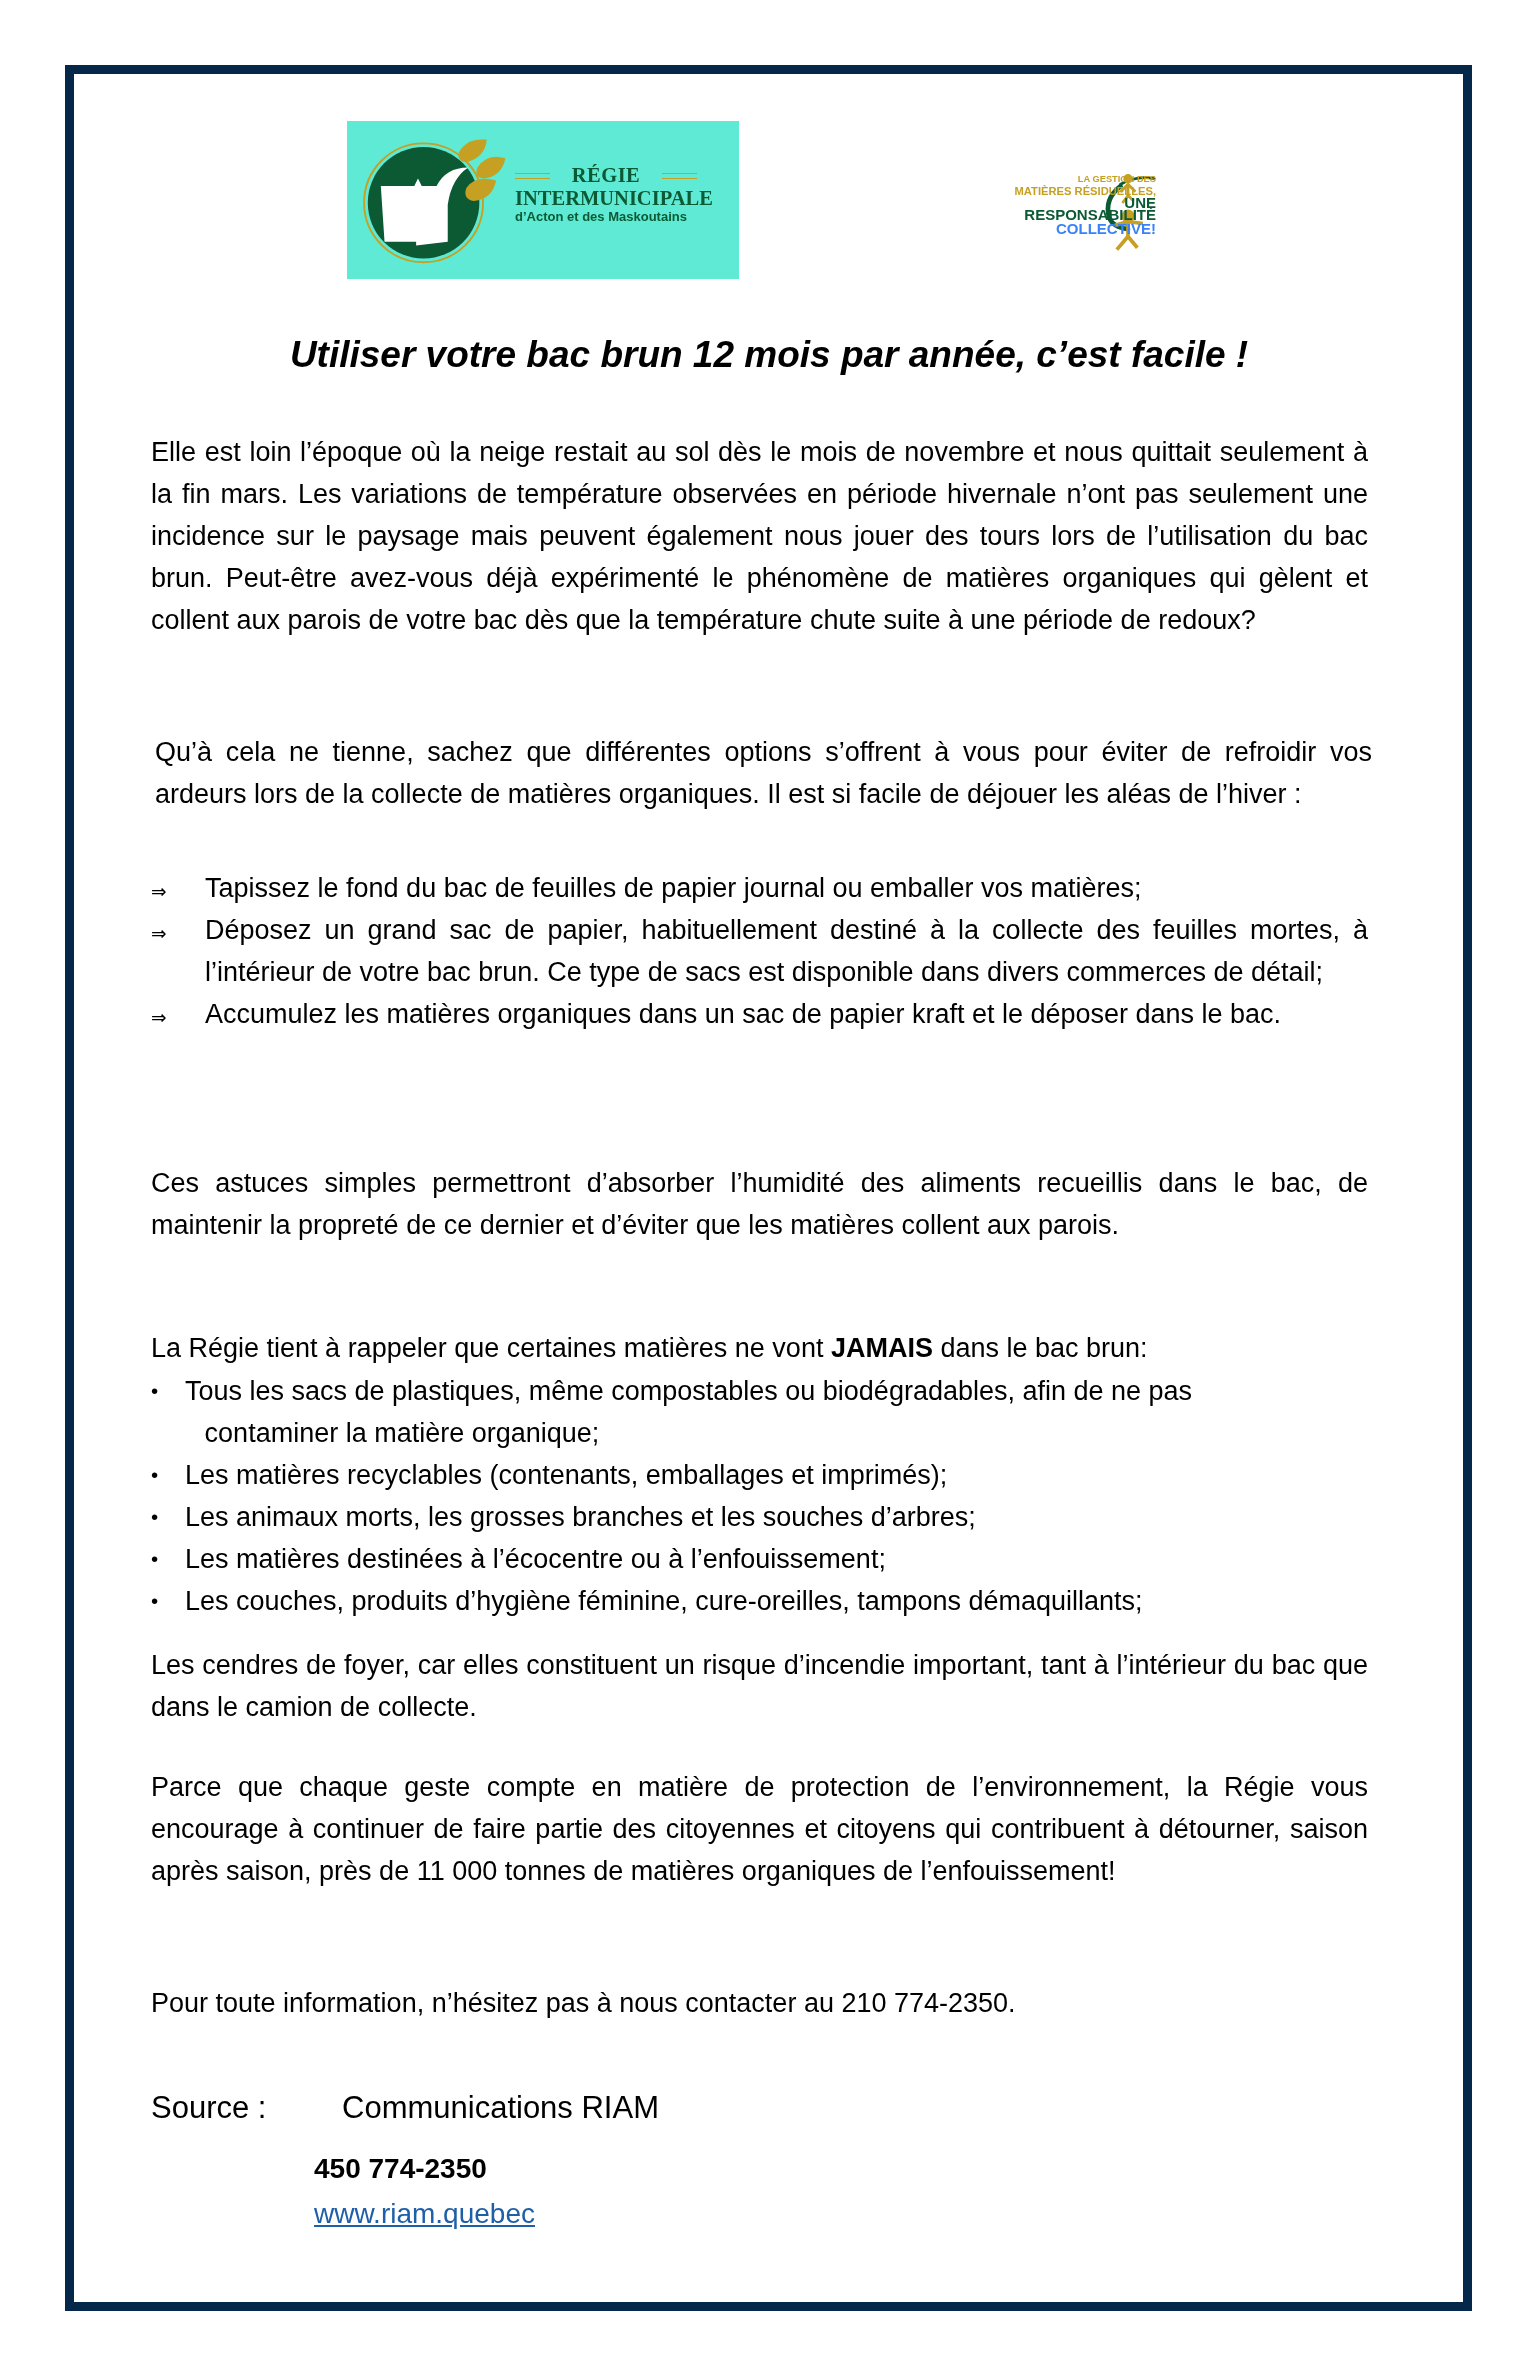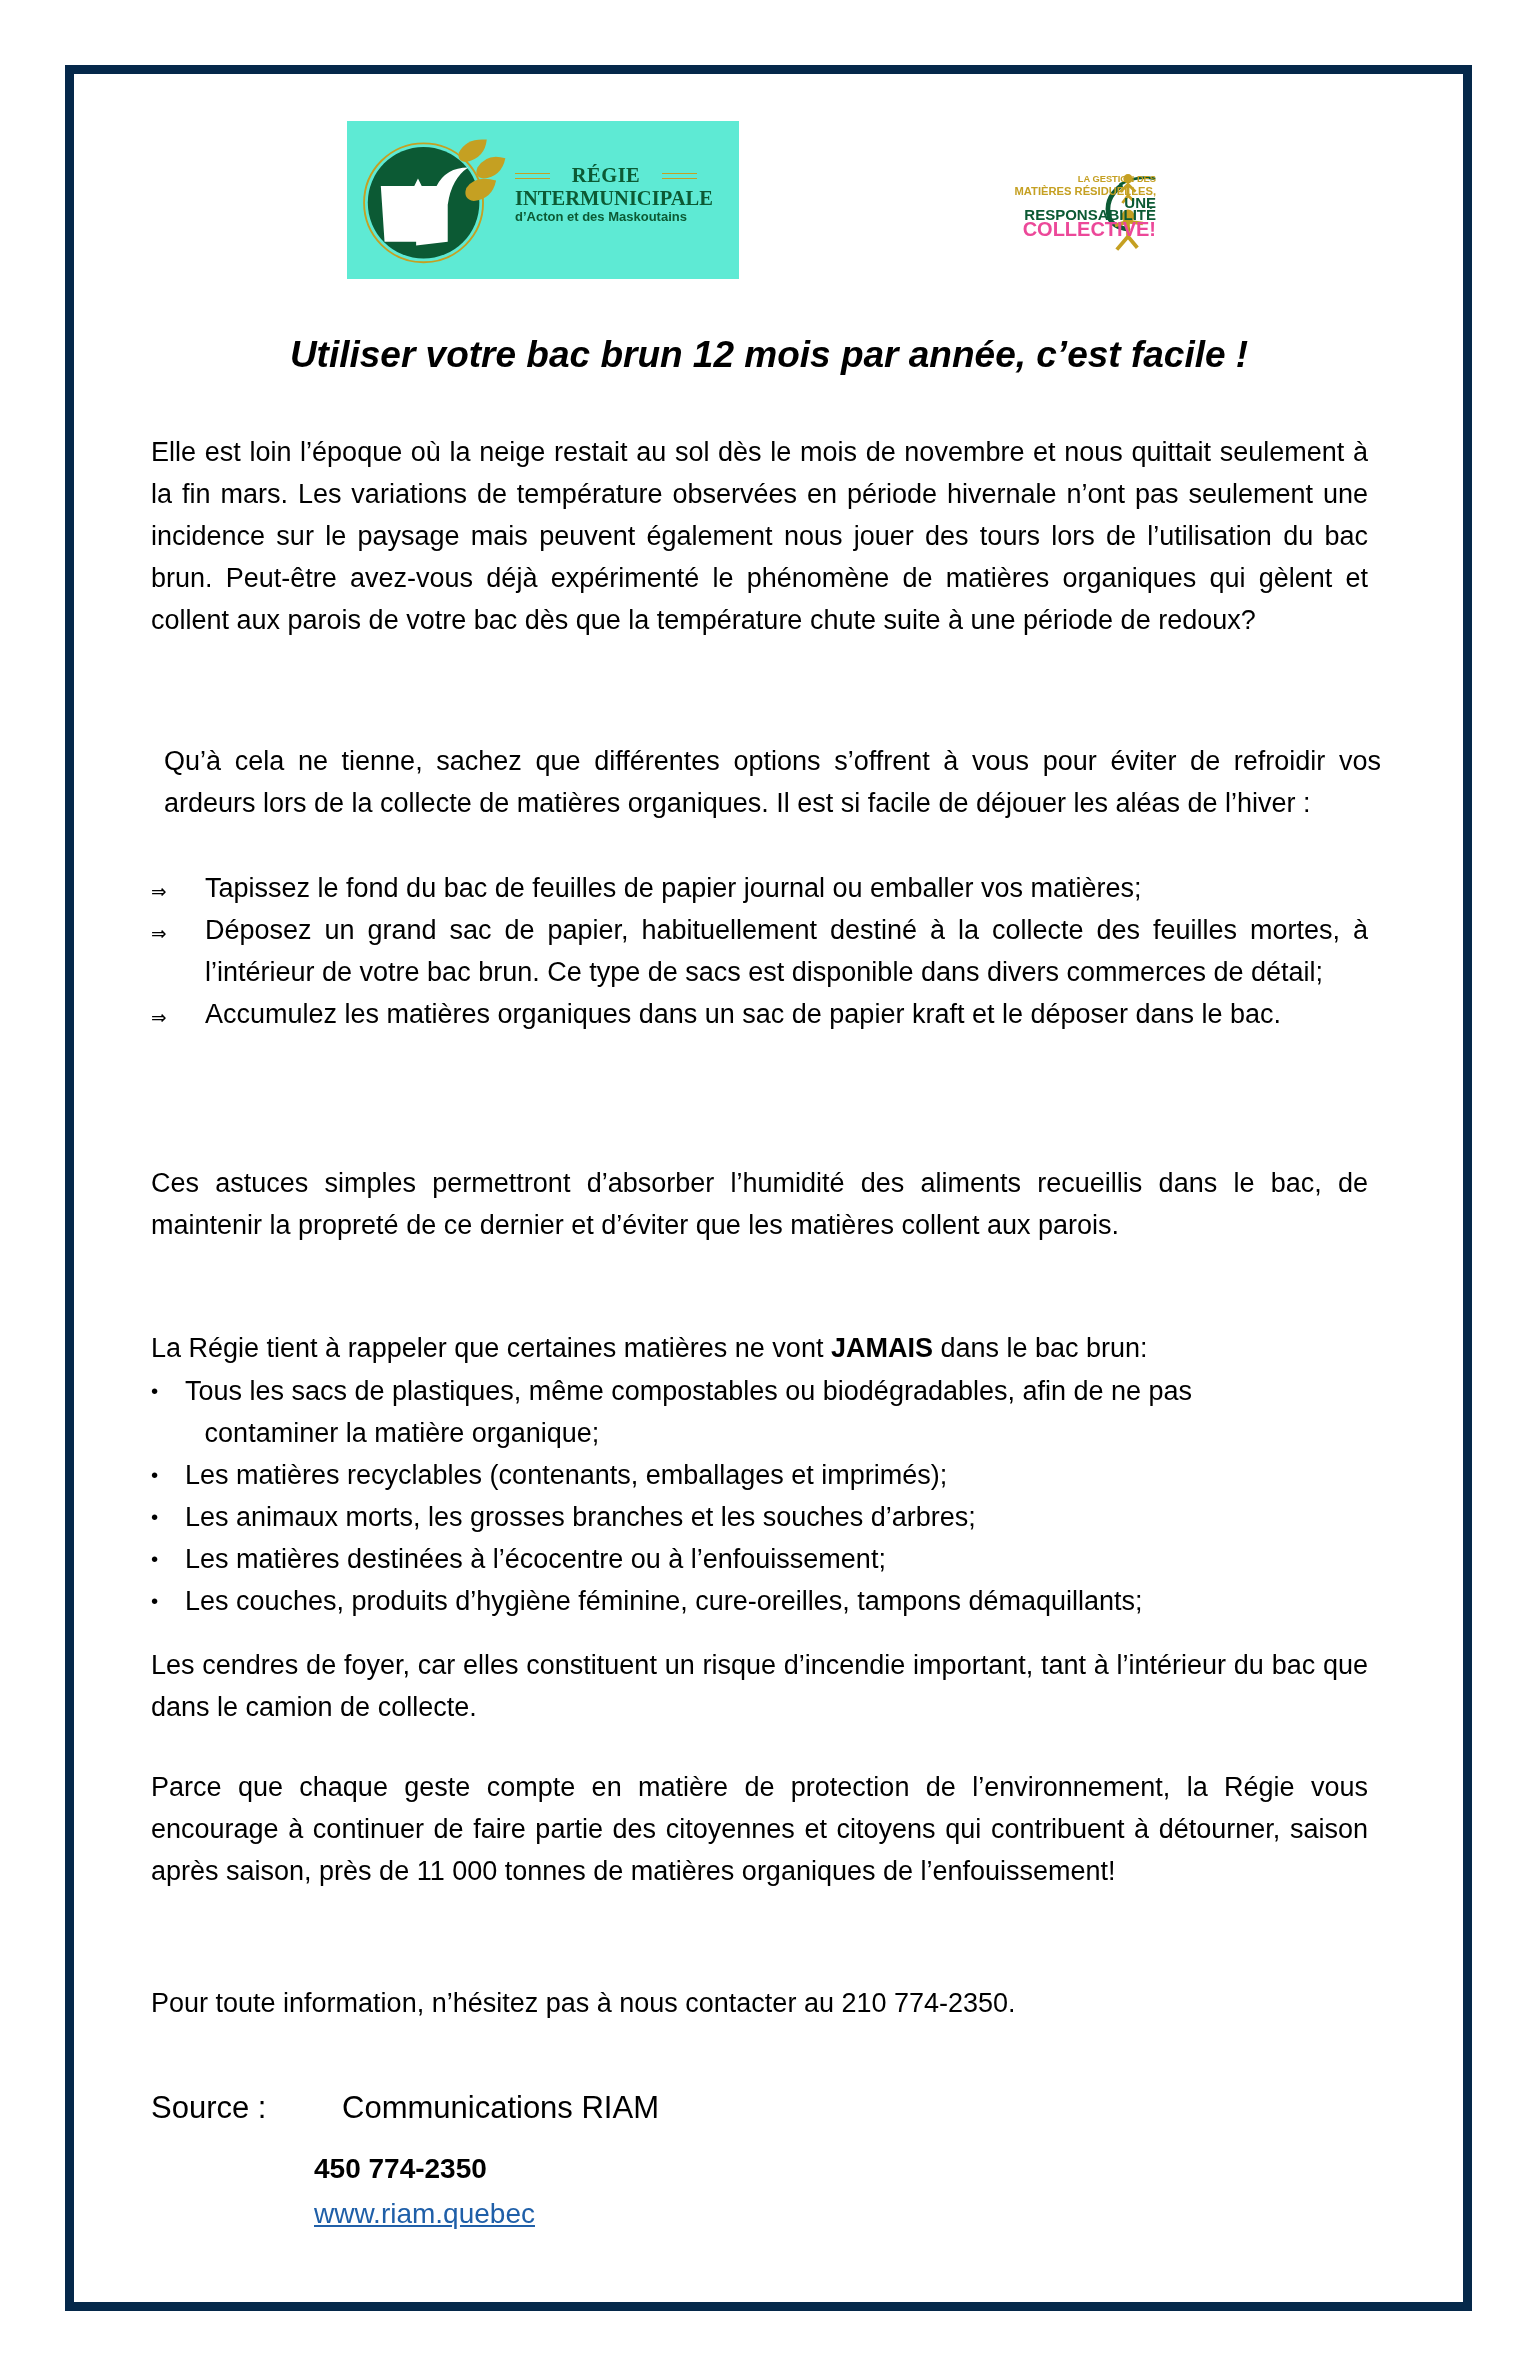--- a/index.html
+++ b/index.html
@@ -14,21 +14,21 @@
   .lt-regie { font-size: 20.5px; letter-spacing: 0.5px; text-align: center; width: 182px; position: relative; }
   .lt-regie::before, .lt-regie::after { content: ""; position: absolute; top: 9.3px; width: 35px; height: 3.7px;
       border-top: 1.9px solid #c5a022; border-bottom: 1.9px solid #c5a022; }
   .lt-regie::before { left: 0; } .lt-regie::after { right: 0; }
   .lt-inter { font-size: 20.5px; letter-spacing: 0px; line-height: 22.4px; }
   .lt-acton { font-family: "Liberation Sans", sans-serif; font-size: 13px; font-weight: bold; color: #0c5a34; }
   .coll-text { position: absolute; left: 51px; top: 15px; font-family: "Liberation Sans", sans-serif; font-weight: bold; line-height: 12px; }
   .ct1 { font-size: 9.3px; color: #c5a022; }
   .ct2 { font-size: 11.2px; color: #c5a022; }
   .ct3 { font-size: 15px; color: #0c5a34; }
-  .ct4 { font-size: 20px; color: #ec4899; line-height: 16px; }
+  .ct4 { font-size: 15px; color: #3b82f6; line-height: 16px; }
 
   .title { position: absolute; left: 149px; top: 334px; width: 1240px; text-align: center;
            font-size: 37px; font-weight: bold; font-style: italic; }
   .body-text { position: absolute; left: 151px; width: 1217px; font-size: 27px; line-height: 42px; }
   .justify { text-align: justify; text-align-last: left; }
   .p1 { top: 431px; }
   .p2 { top: 727px; }
   .arrow-list { position: absolute; left: 151px; top: 867px; width: 1217px; font-size: 27px; line-height: 42px; margin: 0; padding: 0; list-style: none; }
   .arrow-list li { position: relative; padding-left: 54px; text-align: justify; text-align-last: left; }
   .arrow-list li .mk { position: absolute; left: 0; top: 3.7px; font-size: 18.6px; }
@@ -83,21 +83,21 @@
     <div class="ct2">MATIÈRES RÉSIDUELLES,</div>
     <div class="ct3">UNE RESPONSABILITÉ</div>
     <div class="ct4">COLLECTIVE!</div>
   </div>
 </div>
 
 <h1 class="title" style="margin:0;">Utiliser votre bac brun 12 mois par année, c’est facile !</h1>
 
 <p class="body-text justify p1" style="margin:0;">Elle est loin l’époque où la neige restait au sol dès le mois de novembre et nous quittait seulement à la fin mars. Les variations de température observées en période hivernale n’ont pas seulement une incidence sur le paysage mais peuvent également nous jouer des tours lors de l’utilisation du bac brun. Peut-être avez-vous déjà expérimenté le phénomène de matières organiques qui gèlent et collent aux parois de votre bac dès que la température chute suite à une période de redoux?</p>
 
-<p class="body-text justify p2" style="margin:13px;">Qu’à cela ne tienne, sachez que différentes options s’offrent à vous pour éviter de refroidir vos ardeurs lors de la collecte de matières organiques. Il est si facile de déjouer les aléas de l’hiver :</p>
+<p class="body-text justify p2" style="margin:4px;">Qu’à cela ne tienne, sachez que différentes options s’offrent à vous pour éviter de refroidir vos ardeurs lors de la collecte de matières organiques. Il est si facile de déjouer les aléas de l’hiver :</p>
 
 <ul class="arrow-list">
   <li>
     <span class="mk">⇒</span>
     <span>Tapissez le fond du bac de feuilles de papier journal ou emballer vos matières;</span>
   </li>
   <li>
     <span class="mk">⇒</span>
     <span>Déposez un grand sac de papier, habituellement destiné à la collecte des feuilles mortes, à l’intérieur de votre bac brun. Ce type de sacs est disponible dans divers commerces de détail;</span>
   </li>

